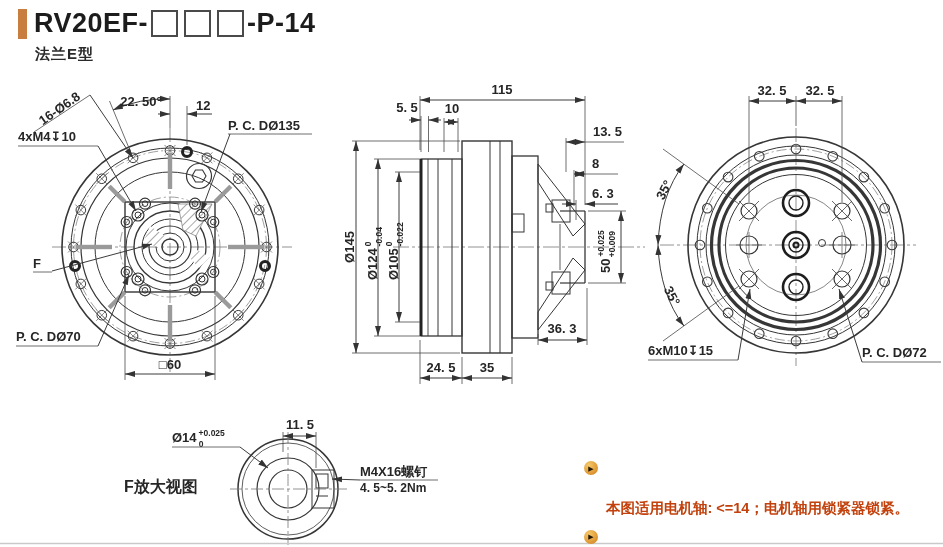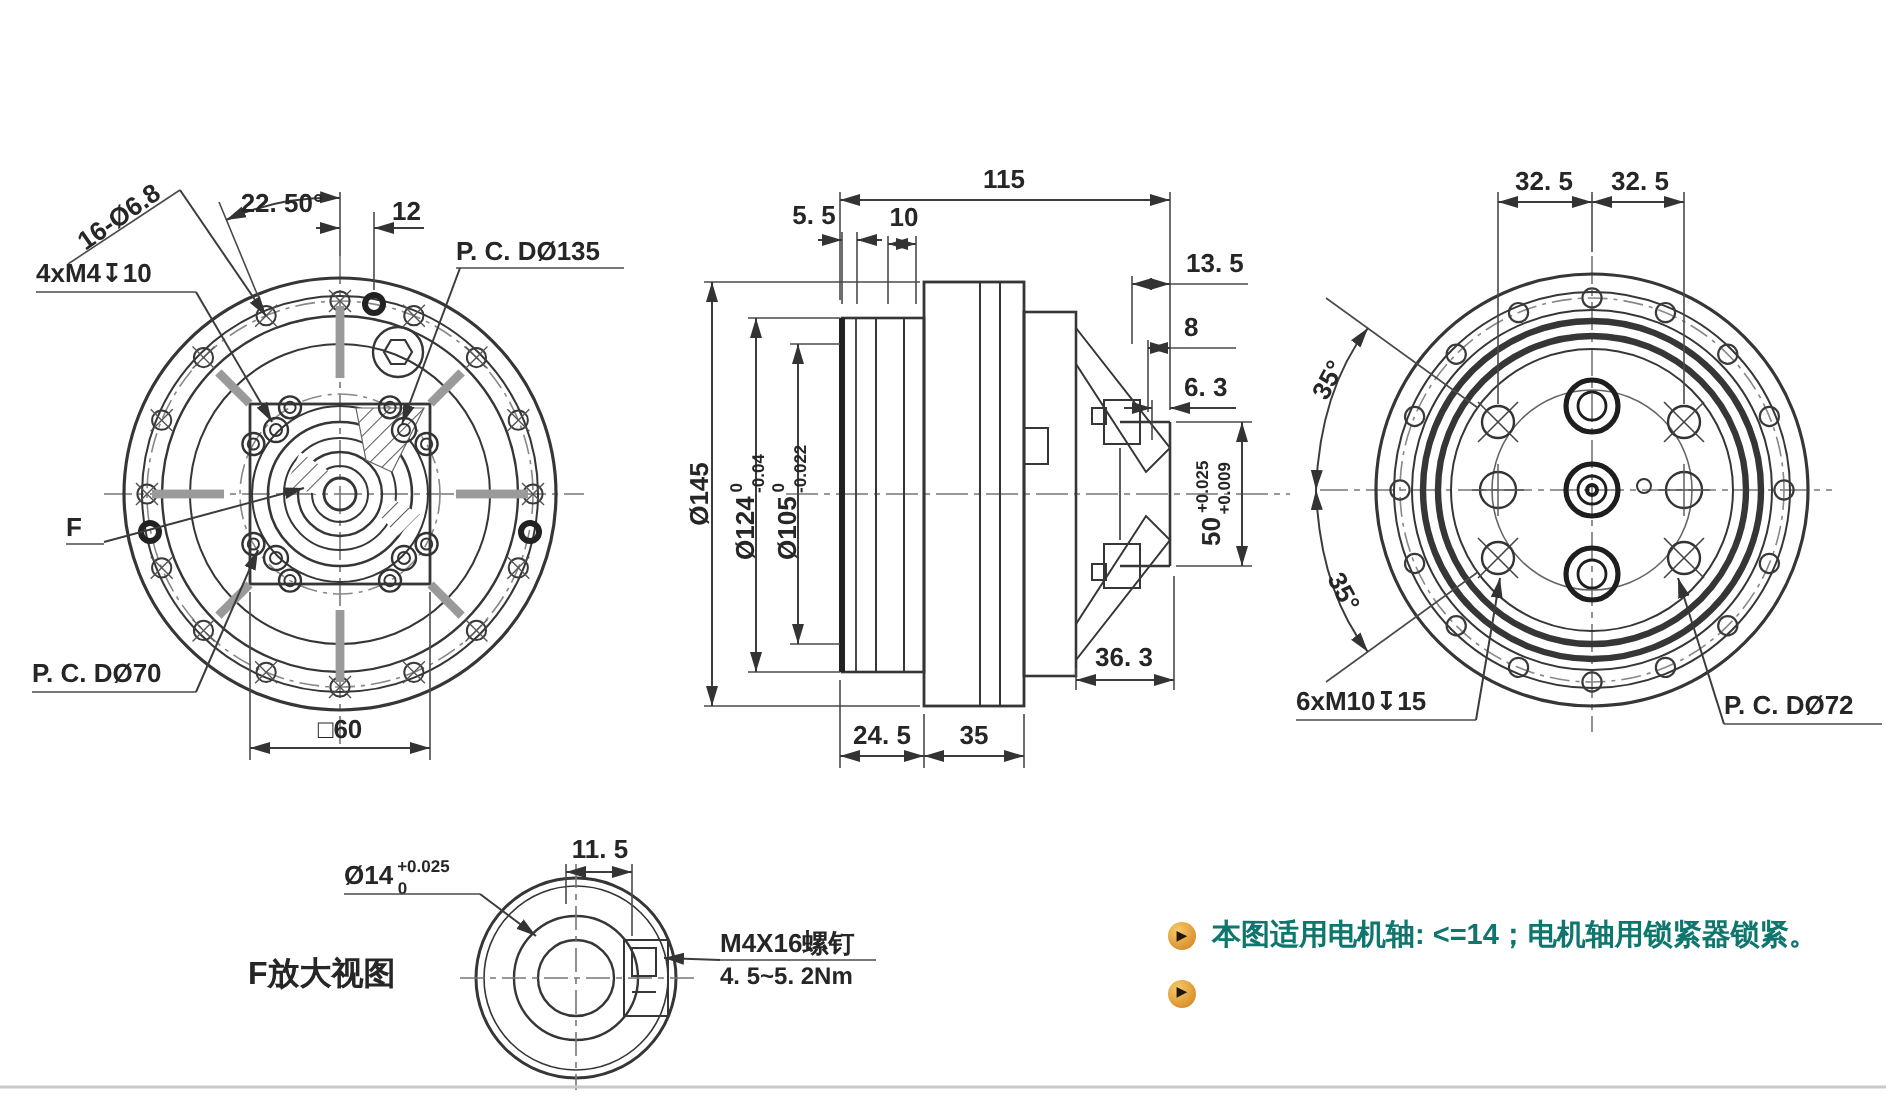--- a/index.html
+++ b/index.html
@@ -12,34 +12,47 @@
   .model{font-size:27px;font-weight:700;color:#1c1c1c;letter-spacing:0.5px;display:flex;align-items:center;}
   .model .box{display:inline-block;width:23px;height:23px;border:2.2px solid #4a4a4a;background:#fff;margin:0 3px 0 3px;}
   .subtitle{font-size:15px;font-weight:700;color:#2a2a2a;margin:6px 0 0 17px;letter-spacing:1px;}
   
   .notes{position:absolute;left:584px;top:459px;width:356px;z-index:5;}
   .note-row{display:flex;align-items:flex-start;margin-bottom:9px;}
   .bullet{flex:0 0 auto;width:14px;height:14px;border-radius:50%;margin:2px 8px 0 0;
           background:radial-gradient(circle at 35% 30%, #f6c96a, #dd9430 70%, #b9741f);
           display:flex;align-items:center;justify-content:center;
           color:#20160a;font-size:7px;line-height:1;}
-  .note-text{font-size:14.5px;font-weight:600;color:#0f766e;line-height:1.35;}
+  .note-text{font-size:14.5px;font-weight:600;color:#c2410c;line-height:1.35;margin-top:40px;}
   
   svg{position:absolute;left:0;top:0;}
   svg text{font-family:"Liberation Sans","DejaVu Sans",sans-serif;fill:#262626;font-weight:600;}
   .dim{font-size:13px;}
   .dims-line{stroke:#3c3c3c;stroke-width:1;fill:none;}
   .ext{stroke:#4a4a4a;stroke-width:0.8;fill:none;}
   .outline{stroke:#363636;fill:none;}
 </style>
 </head>
 <body>
 
 <div id="stage">
 
+  <div class="header">
+    <div class="title-row">
+      <span class="accent-bar"></span>
+      <span class="model">
+        <span>RV20EF-</span>
+        <span class="box"></span>
+        <span class="box"></span>
+        <span class="box"></span>
+        <span>-P-14</span>
+      </span>
+    </div>
+    <div class="subtitle">法兰E型</div>
+  </div>
 
   <div class="notes">
     <div class="note-row">
       <span class="bullet">▶</span>
       <span class="note-text">本图适用电机轴: &lt;=14；电机轴用锁紧器锁紧。</span>
     </div>
     <div class="note-row">
       <span class="bullet">▶</span>
     </div>
   </div>

